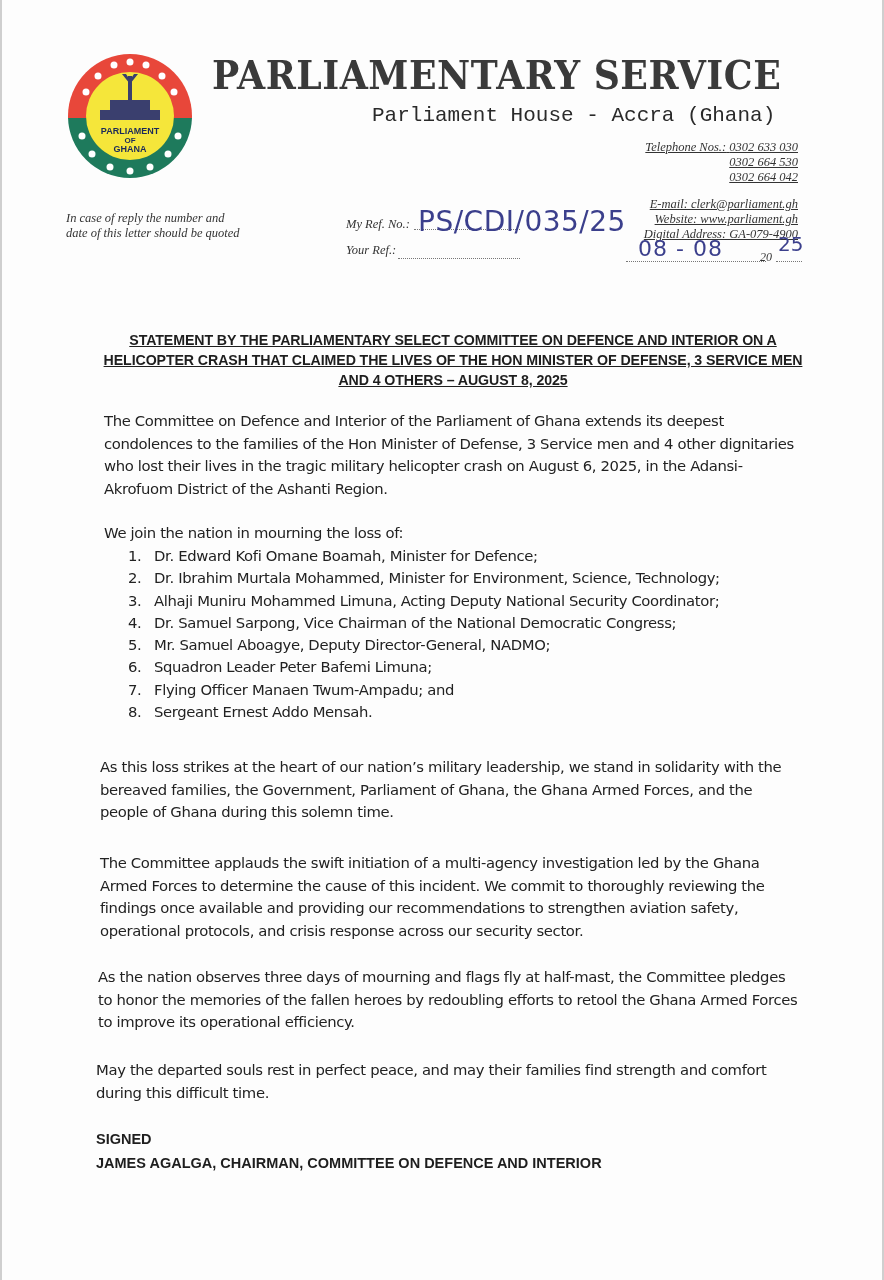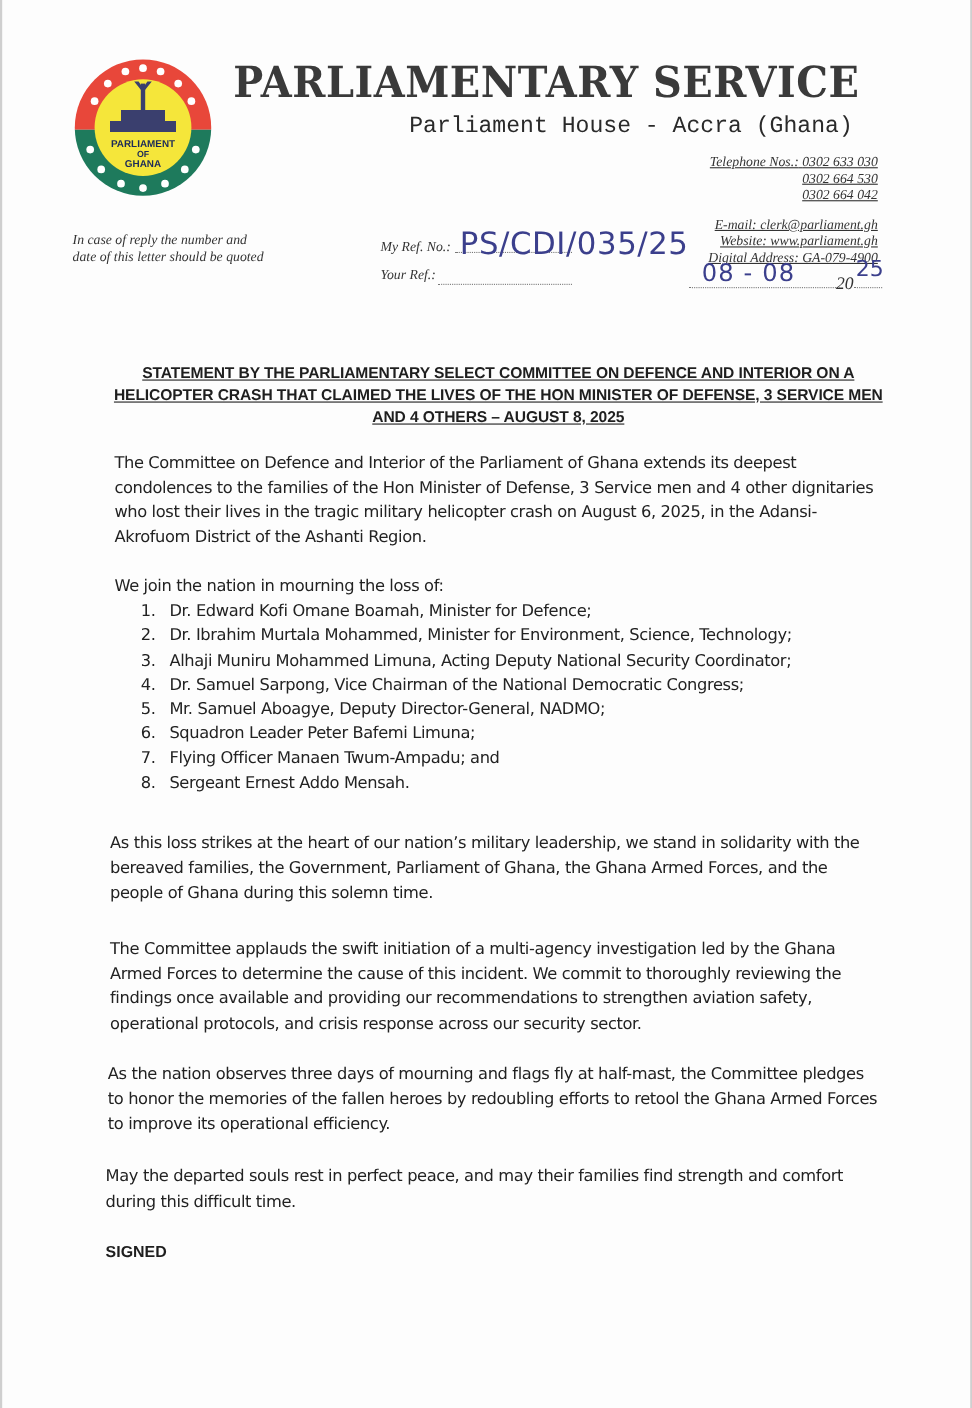--- a/index.html
+++ b/index.html
@@ -43,21 +43,21 @@
     position: absolute; left: 0; bottom: 4px; width: 140px;
     border-bottom: 1.5px dotted #777;
   }
   .date-line .handwritten {
     position: absolute; left: 12px; top: 0;
     font-family: "DejaVu Sans", sans-serif; font-size: 22px; color: #3b3f8c;
     letter-spacing: 1px; white-space: nowrap;
   }
   .date-line .century {
     position: absolute; left: 134px; top: 14px;
-    font-family: "Liberation Serif", serif; font-style: italic; font-size: 16px; color: #333;
+    font-family: "Liberation Serif", serif; font-style: italic; font-size: 12px; color: #333;
   }
   .date-line .yr {
     position: absolute; left: 152px; top: -4px;
     font-family: "DejaVu Sans", sans-serif; font-size: 20px; color: #3b3f8c;
   }
   .date-line .dots2 {
     position: absolute; left: 150px; bottom: 4px; width: 26px; border-bottom: 1.5px dotted #777;
   }
 
   .reply-note {
@@ -225,13 +225,14 @@
     </li>
 </ol>
 
 <div class="body-text p2">As this loss strikes at the heart of our nation’s military leadership, we stand in solidarity with the bereaved families, the Government, Parliament of Ghana, the Ghana Armed Forces, and the people of Ghana during this solemn time.</div>
 <div class="body-text p3">The Committee applauds the swift initiation of a multi-agency investigation led by the Ghana Armed Forces to determine the cause of this incident. We commit to thoroughly reviewing the findings once available and providing our recommendations to strengthen aviation safety, operational protocols, and crisis response across our security sector.</div>
 <div class="body-text p4">As the nation observes three days of mourning and flags fly at half-mast, the Committee pledges to honor the memories of the fallen heroes by redoubling efforts to retool the Ghana Armed Forces to improve its operational efficiency.</div>
 <div class="body-text p5">May the departed souls rest in perfect peace, and may their families find strength and comfort during this difficult time.</div>
 
 <div class="signed">
   <div>SIGNED</div>
+  <div>JAMES AGALGA, CHAIRMAN, COMMITTEE ON DEFENCE AND INTERIOR</div>
 </div>
 
 </body></html>

